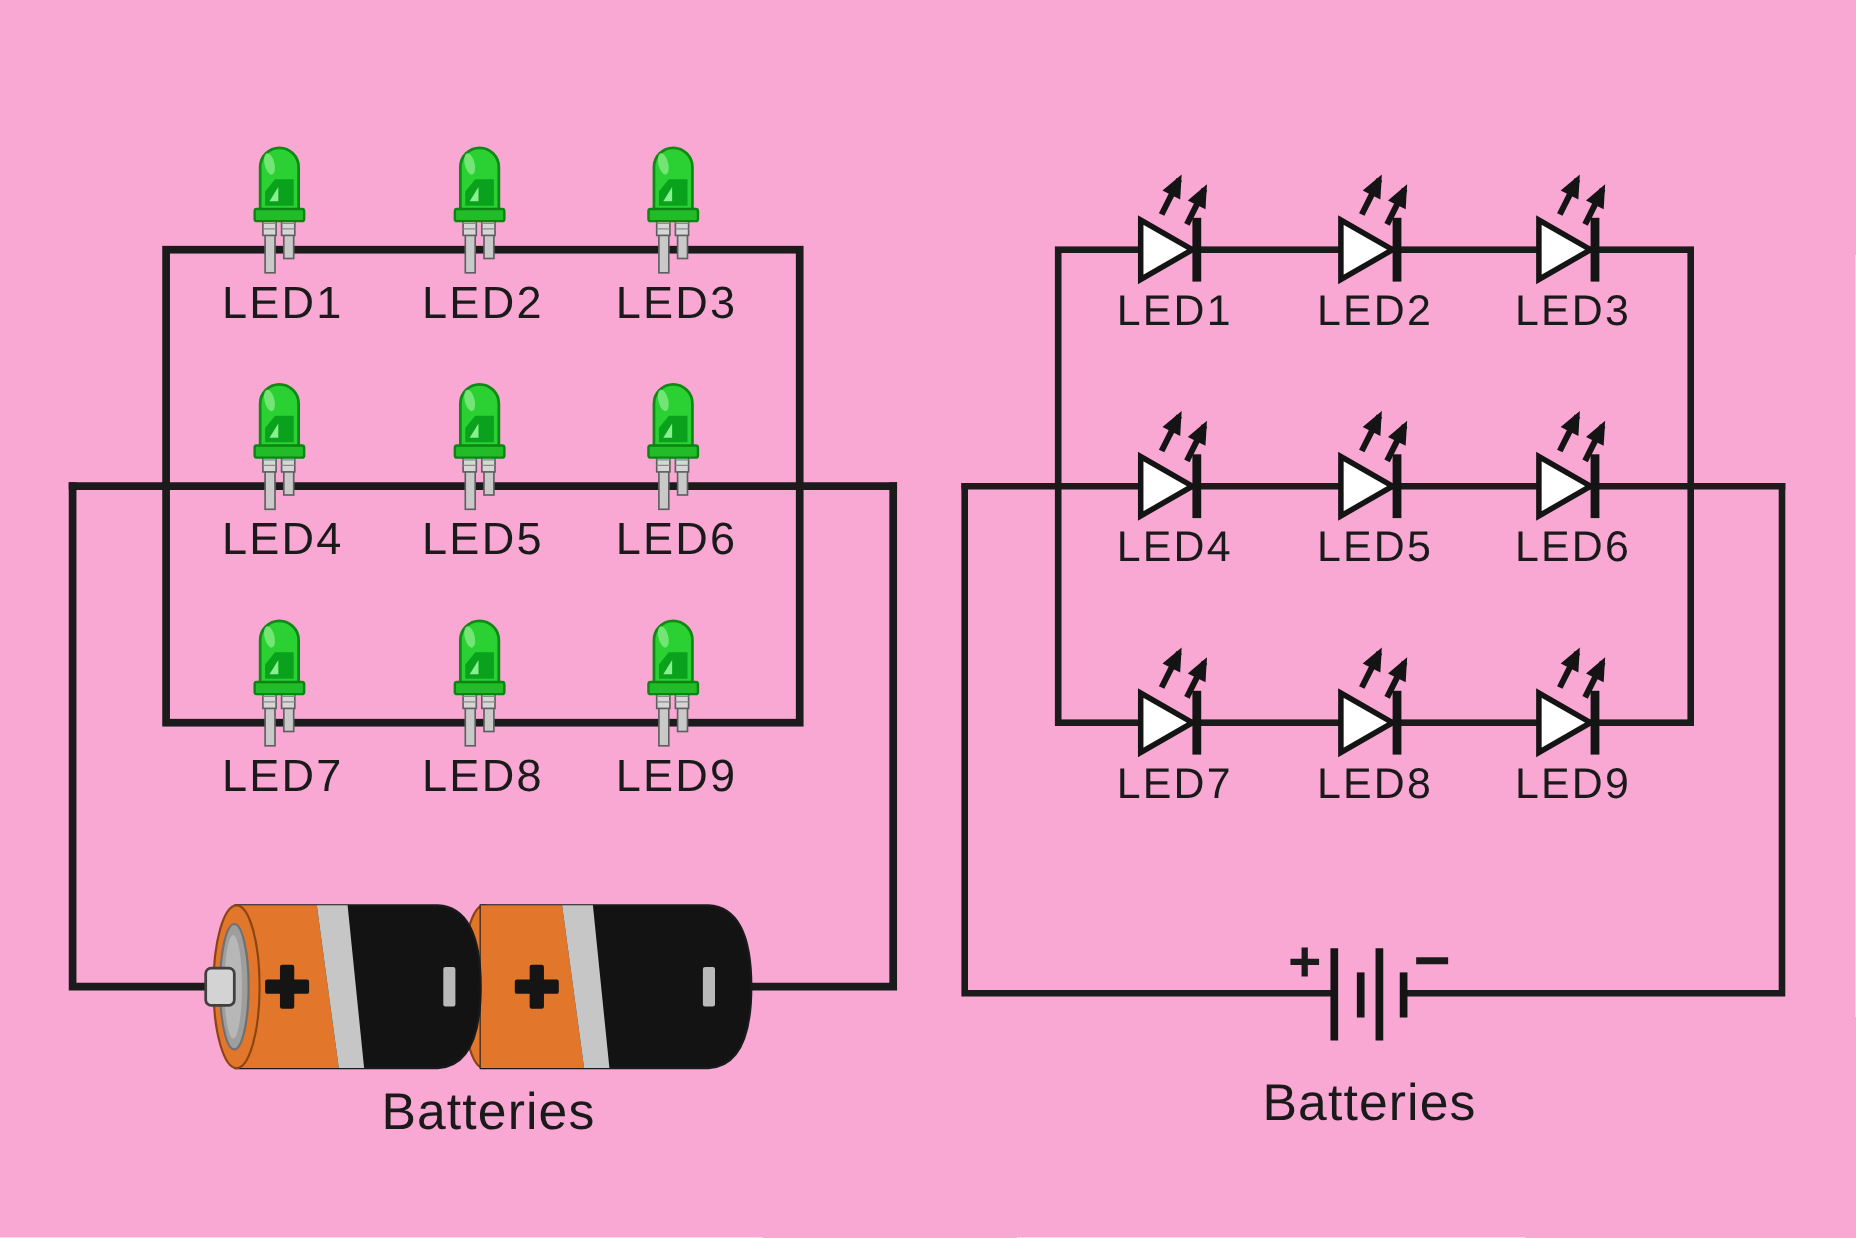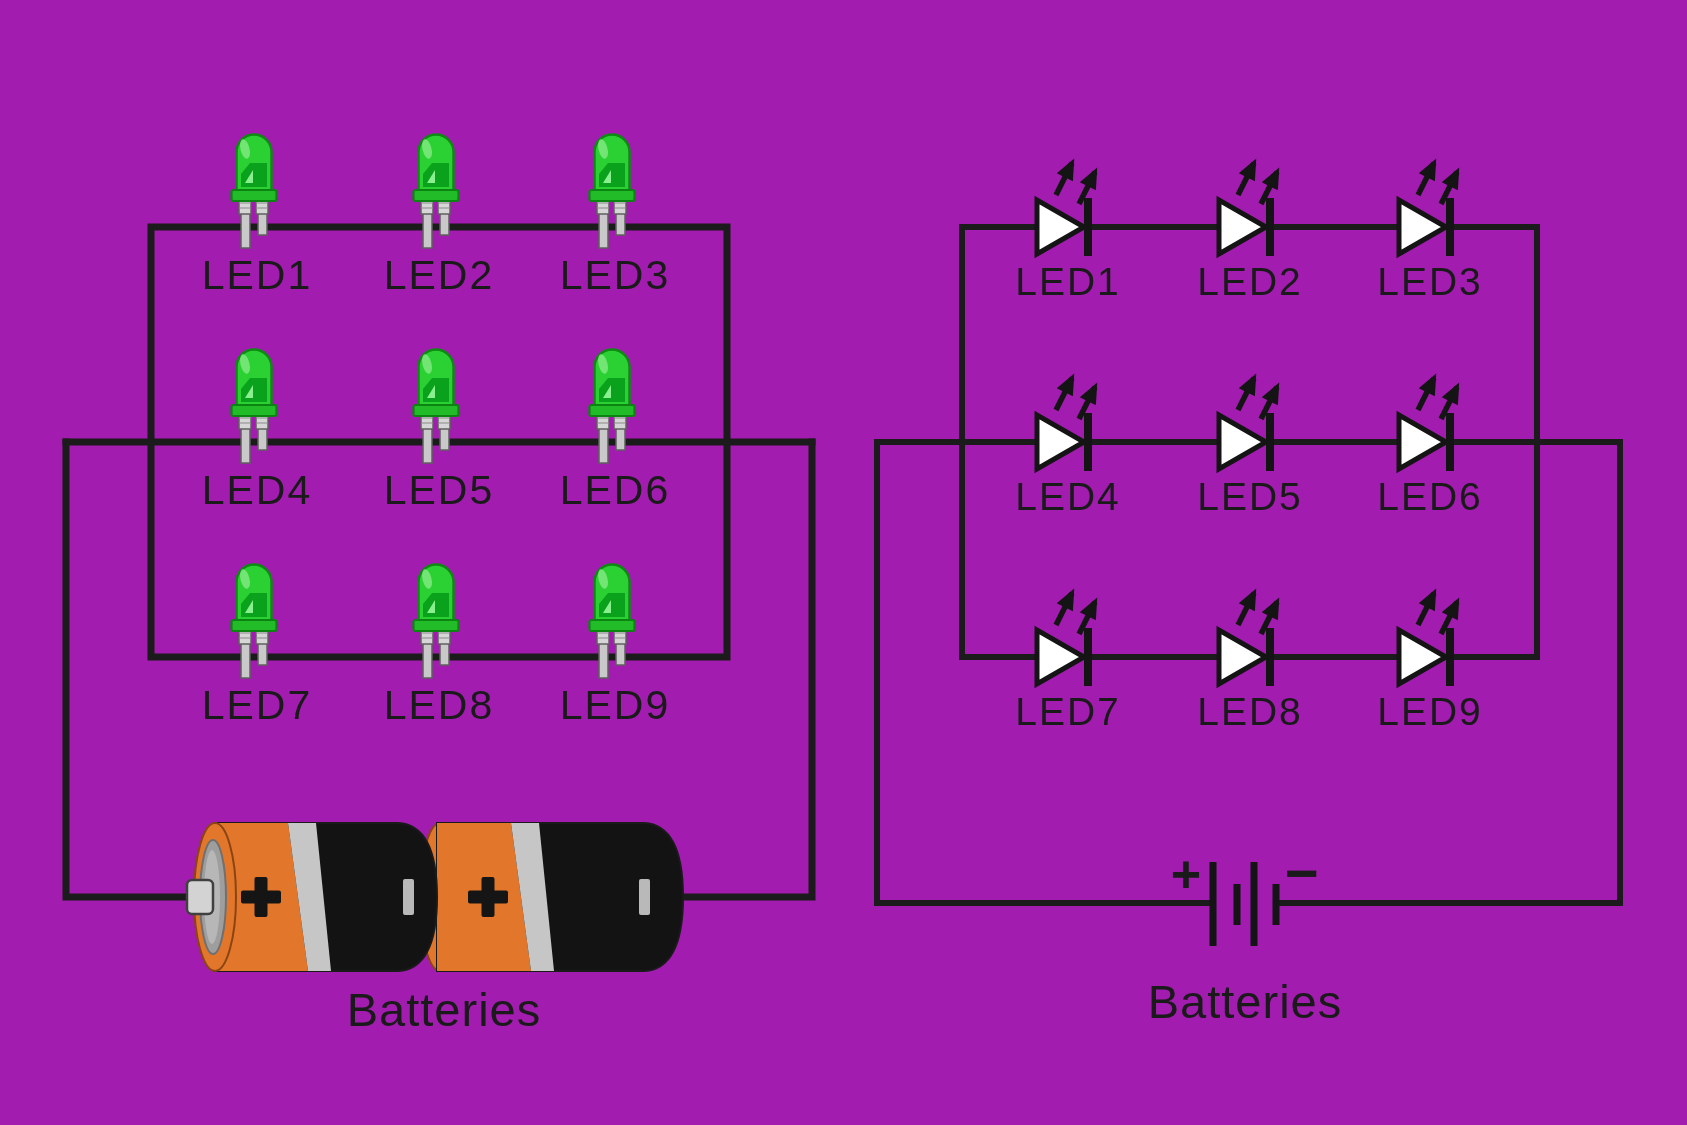--- a/index.html
+++ b/index.html
@@ -1,16 +1,16 @@
 <!DOCTYPE html>
 <html><head>
 <meta charset="utf-8">
 <style>
   html,body{margin:0;padding:0;background:#ffffff;}
-  .canvas{position:relative;width:1687px;height:1125px;background:#a21caf;overflow:hidden;
+  .canvas{position:relative;width:1687px;height:1125px;background:#f9a8d4;overflow:hidden;
           font-family:"Liberation Sans",sans-serif;text-decoration:underline;}
   svg{display:block;}
 
   
   .wire{fill:none;stroke-width:7;stroke-linecap:square;stroke-linejoin:miter;}
   .wire-thin{fill:none;stroke-width:6;stroke-linecap:square;stroke-linejoin:miter;}
 
   
   .leg{fill:#c9c9c9;stroke:#5f5f5f;stroke-width:1.5;}
   .collar{fill:#d6d6d6;stroke:#5f5f5f;stroke-width:1.5;}

